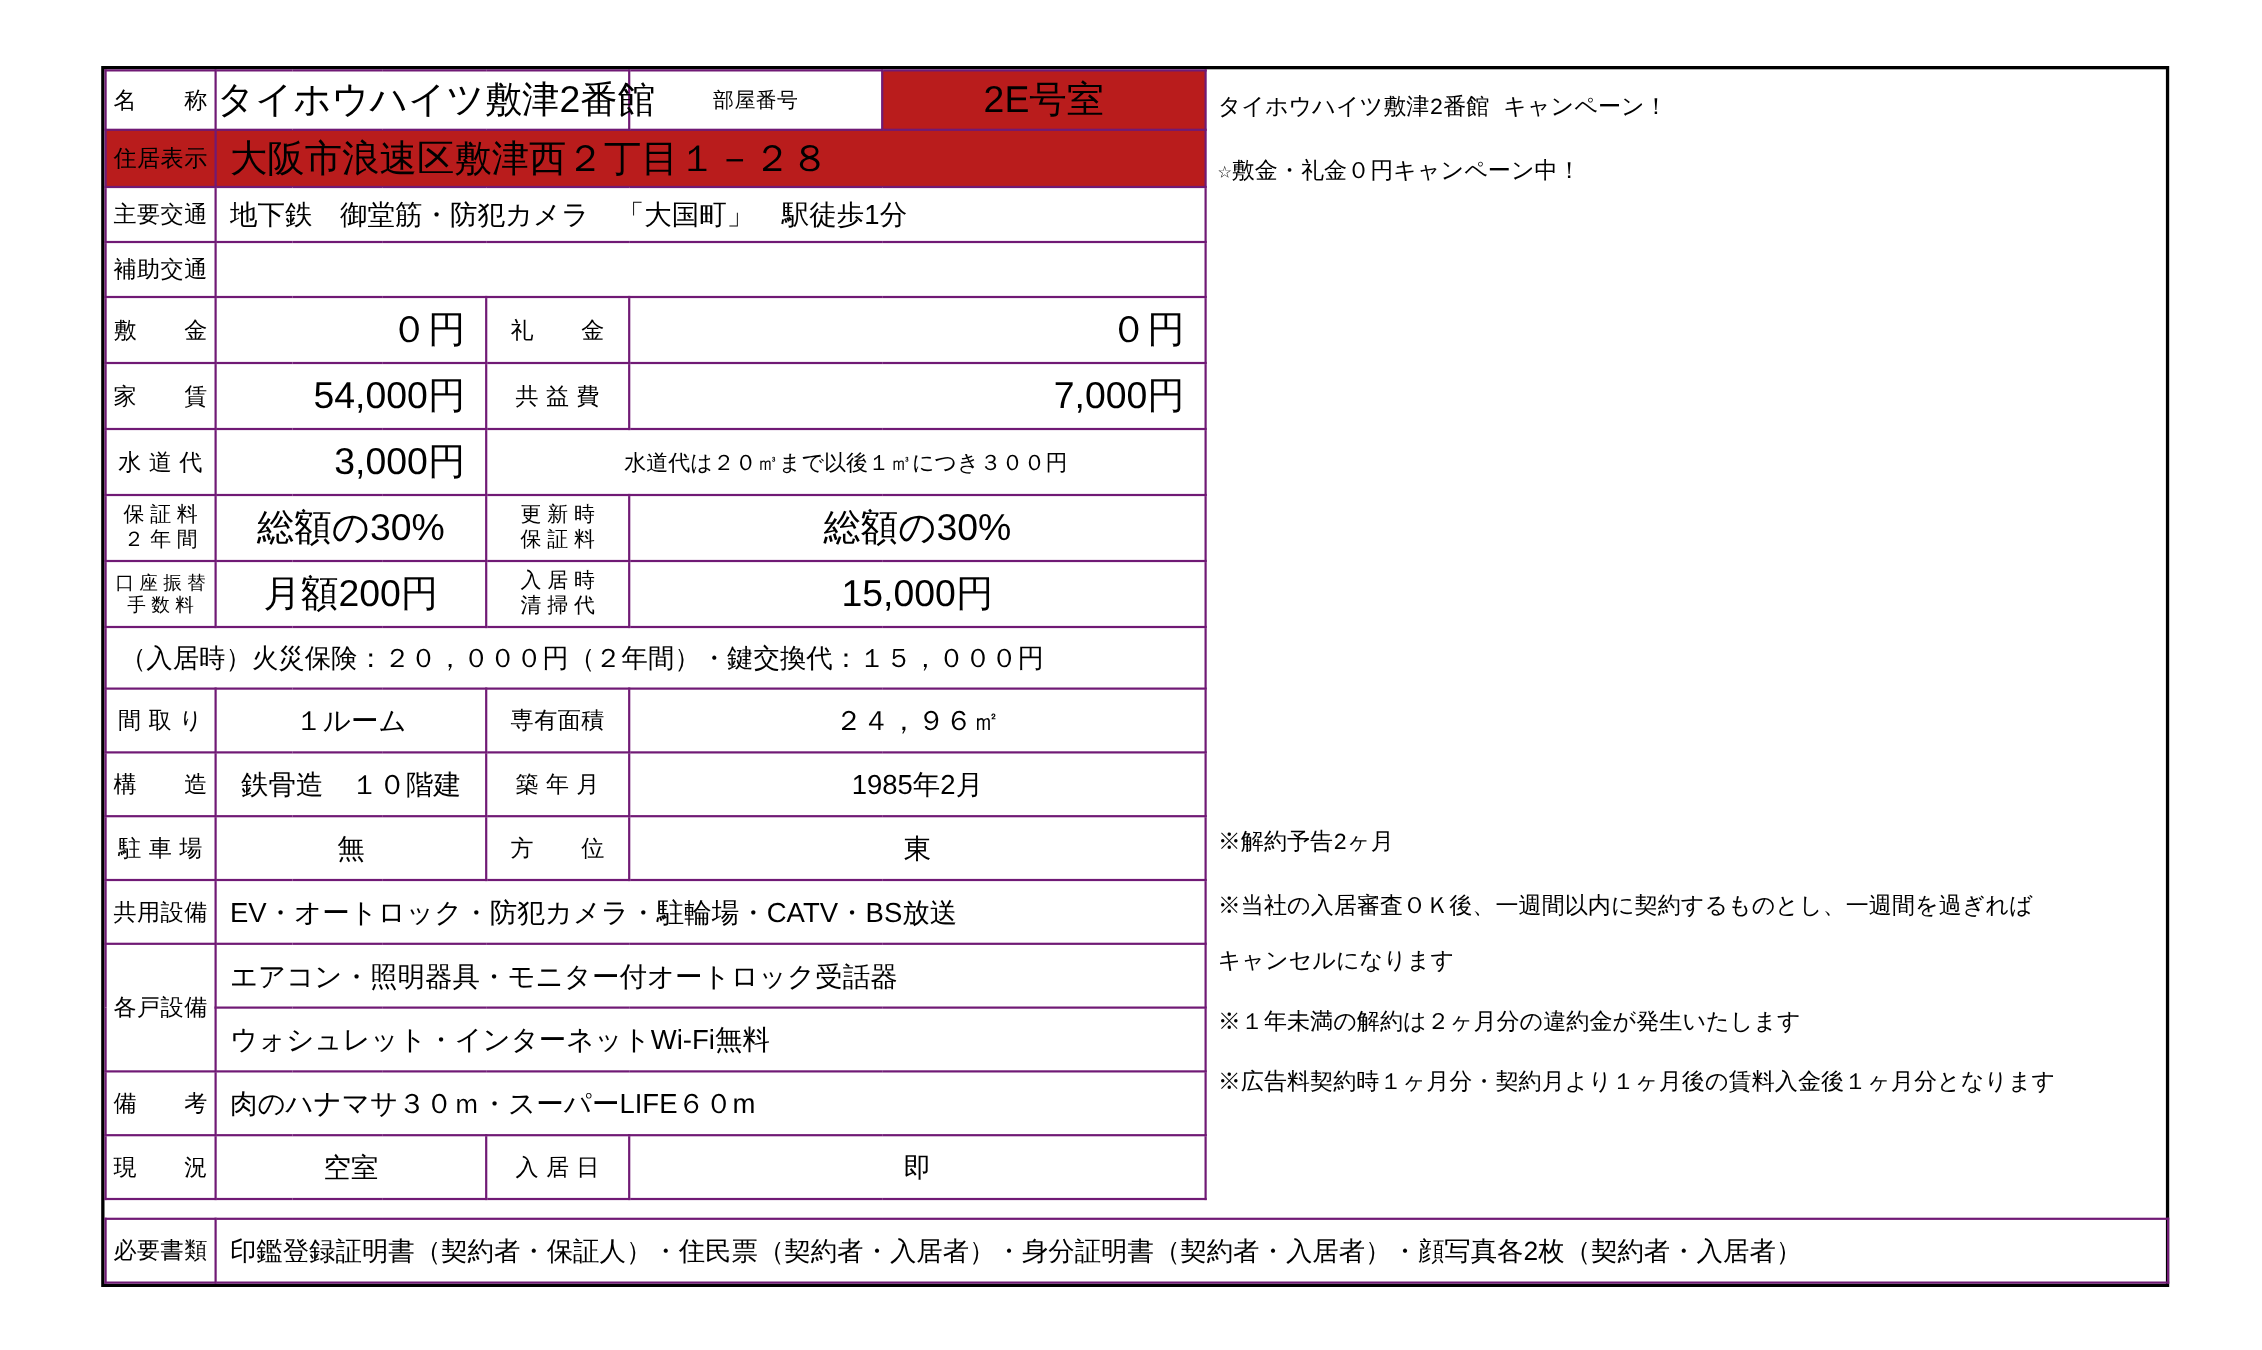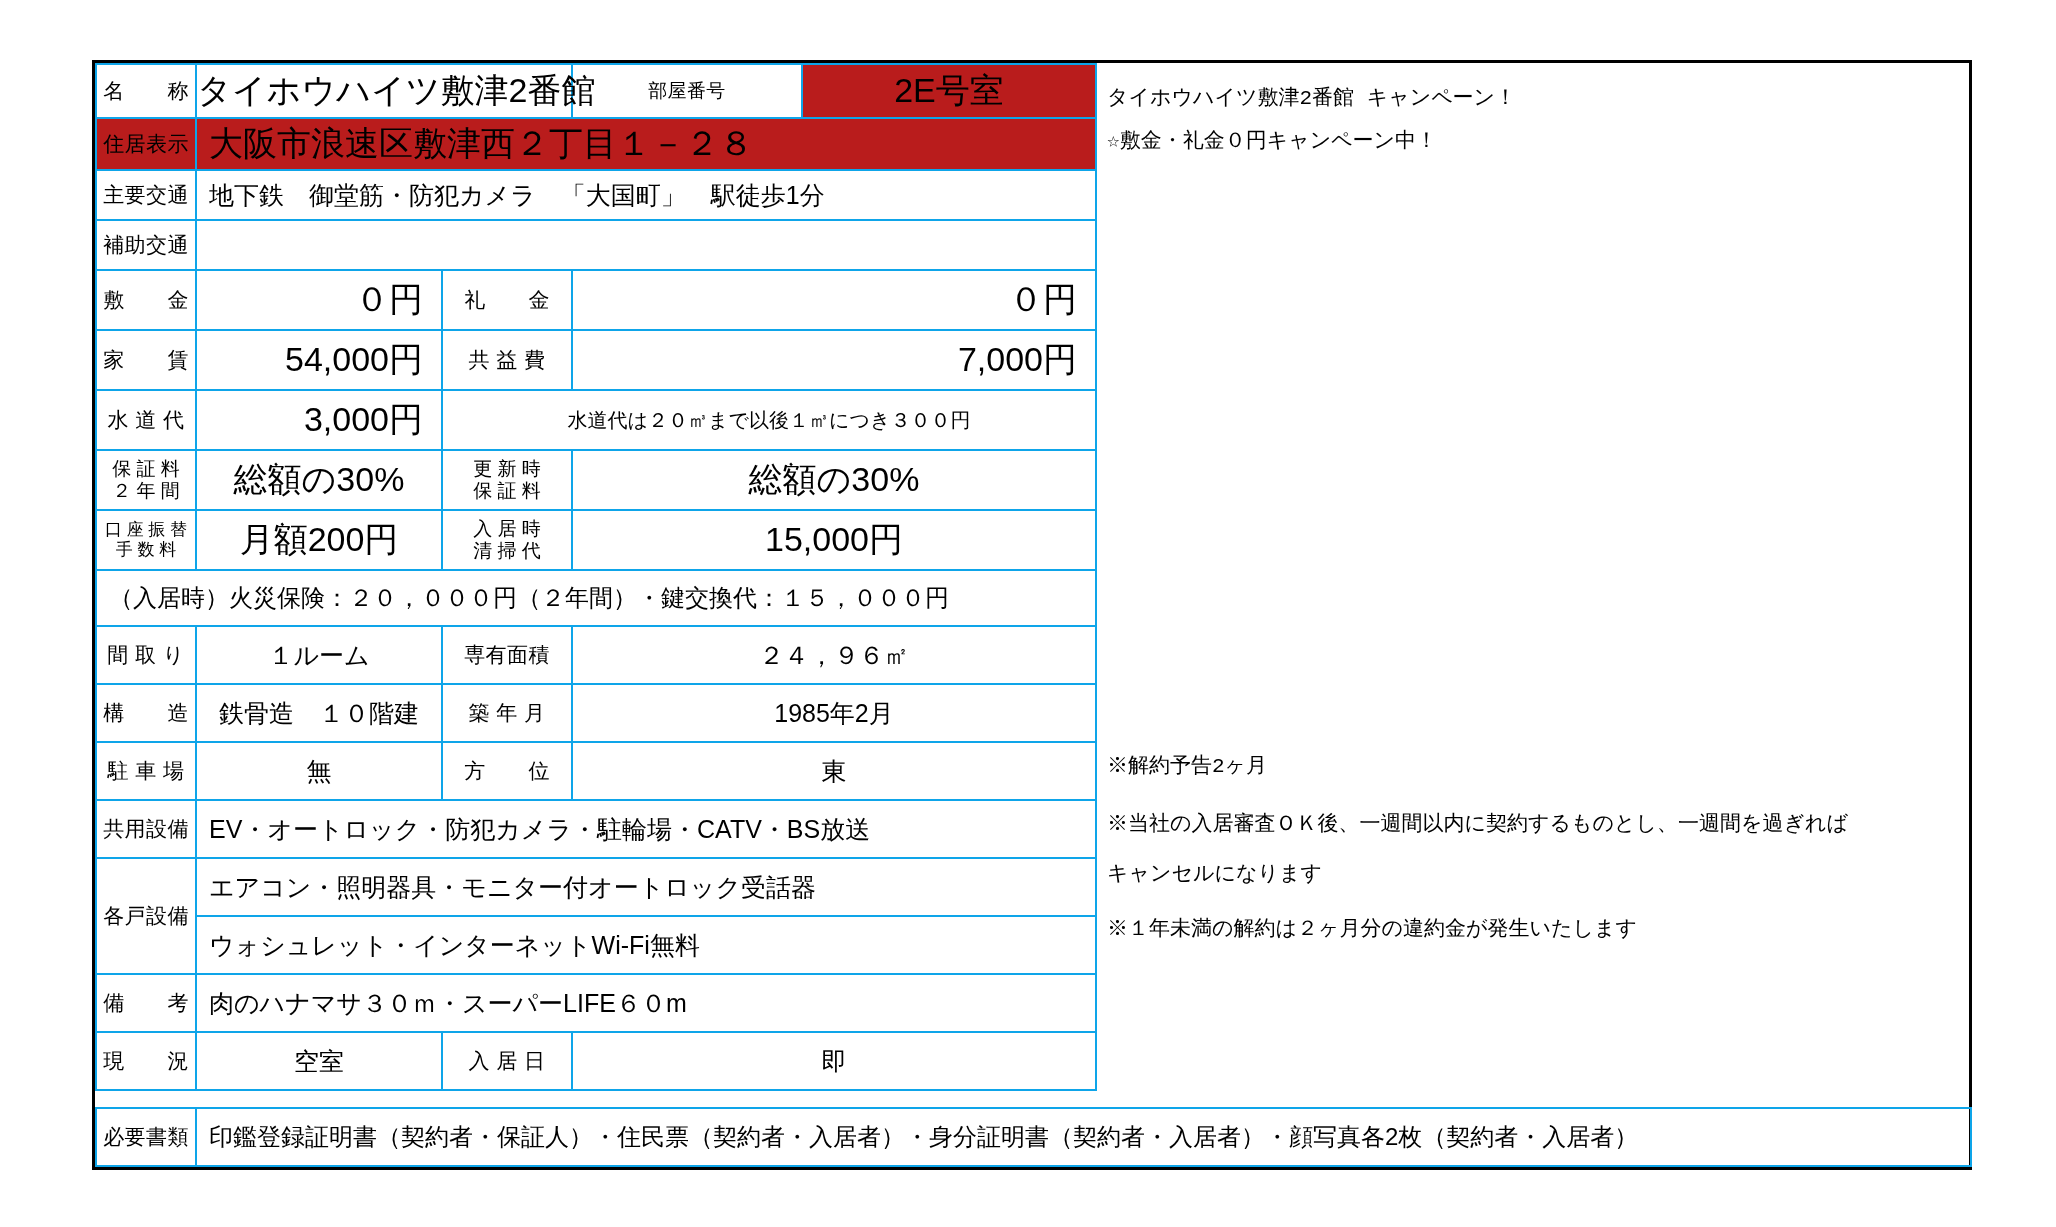--- a/index.html
+++ b/index.html
@@ -1,19 +1,19 @@
 <!DOCTYPE html>
 <html><head>
 <meta charset="utf-8">
 <style>
   html,body{margin:0;padding:0;background:#ffffff;}
   body{width:2056px;height:1227px;font-family:"Liberation Sans","DejaVu Sans",sans-serif;color:#000;}
   #sheet{position:absolute;left:92px;top:60px;width:1880px;height:1110px;border:3px solid #000;box-sizing:border-box;}
   table{border-collapse:collapse;}
-  td{border:2px solid #0ea5e9;padding:0;vertical-align:middle;}
+  td{border:2px solid #701a75;padding:0;vertical-align:middle;}
   .lbl{font-size:21px;text-align:center;letter-spacing:0.02em;white-space:nowrap;}
   .lbl2{font-size:19px;text-align:center;line-height:1.15;white-space:nowrap;}
   .val{font-size:25px;text-align:center;white-space:nowrap;}
   .big{font-size:34px;text-align:center;white-space:nowrap;margin-left:41px;}
   .bignum{font-size:34px;text-align:right;padding-right:18px;white-space:nowrap;}
   .left{text-align:left;padding-left:12px;}
   .gray{background:#b91c1c;}
 
   
   #left{position:absolute;left:0;top:0;width:1000px;}
@@ -161,26 +161,27 @@
         <td class="val" colspan="3">空室</td>
         <td class="lbl">入 居 日</td>
         <td class="val" colspan="2">即</td>
       </tr>
     </tbody>
       </table>
   </div>
 
   <div id="right">
     <div class="rnote" style="margin-top:14px">タイホウハイツ敷津2番館 キャンペーン！</div>
-    <div class="rnote" style="margin-top:3px">☆敷金・礼金０円キャンペーン中！</div>
+    <div class="rnote" style="margin-top:18px">☆敷金・礼金０円キャンペーン中！</div>
 
     <div class="rnote" style="position:absolute;left:0;top:682px">※解約予告2ヶ月</div>
     <div class="rnote" style="position:absolute;left:0;top:740px">※当社の入居審査ＯＫ後、一週間以内に契約するものとし、一週間を過ぎれば</div>
     <div class="rnote" style="position:absolute;left:0;top:790px">キャンセルになります</div>
     <div class="rnote" style="position:absolute;left:0;top:845px">※１年未満の解約は２ヶ月分の違約金が発生いたします</div>
+    <div class="rnote" style="position:absolute;left:0;top:900px">※広告料契約時１ヶ月分・契約月より１ヶ月後の賃料入金後１ヶ月分となります</div>
   </div>
 
   <div id="bottom">
     <table>
       <colgroup>
           <col style="width:100px">
           <col>
         </colgroup>
       <tbody>
           <tr>

